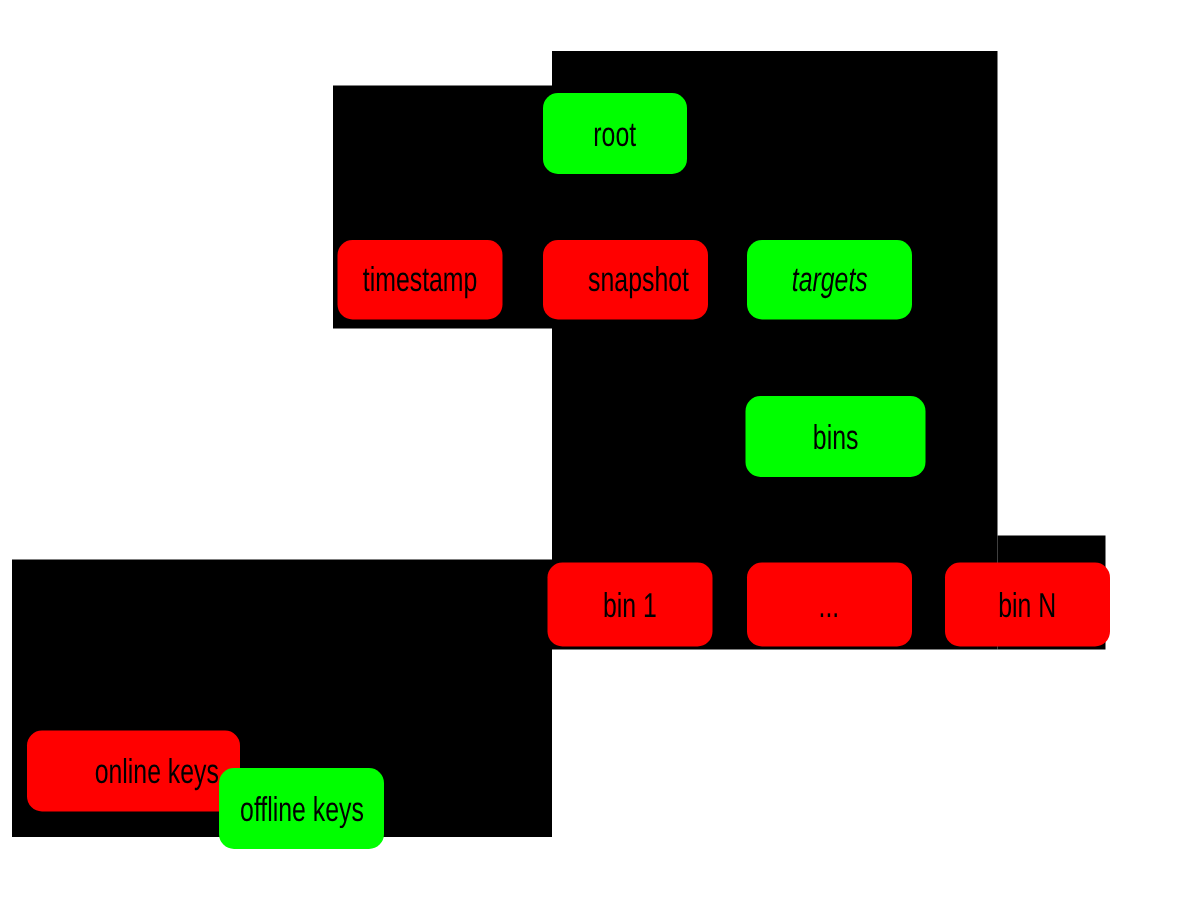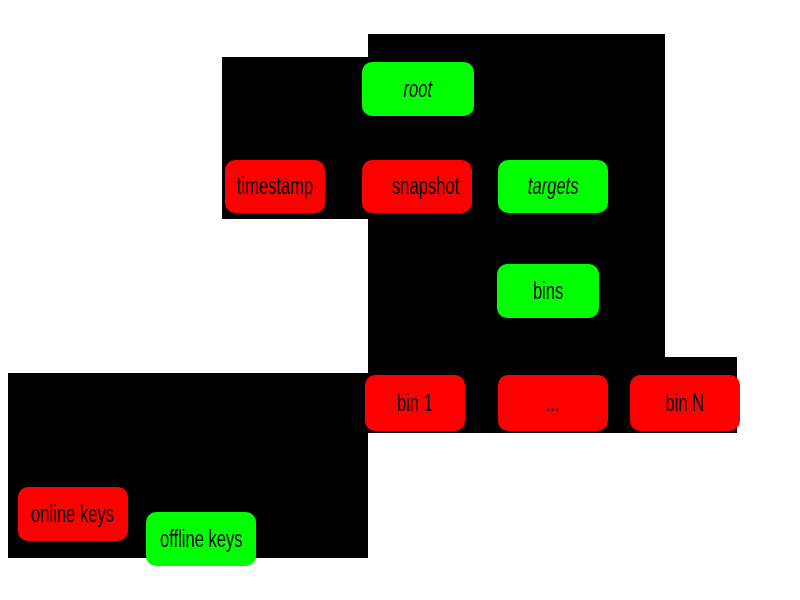--- a/index.html
+++ b/index.html
@@ -38,29 +38,29 @@
 
   .node .lbl {
     display: inline-block;
     font-size: 23px;
     line-height: 1;
     transform: scaleX(0.72);
     transform-origin: center;
     white-space: nowrap;
   }
 
-  .n-root      { left: 362px; top: 62px;  width: 112px; height: 54px; font-style: italic; }
-  .n-timestamp { left: 225px; top: 160px; width: 100px; height: 53px; }
+  .n-root      { left: 362px; top: 62px;  width: 96px; height: 54px; }
+  .n-timestamp { left: 225px; top: 160px; width: 110px; height: 53px; }
   .n-snapshot  { left: 362px; top: 160px; width: 110px; height: 53px; justify-content: flex-end; }
   .n-targets   { left: 498px; top: 160px; width: 110px; height: 53px; font-style: italic; }
-  .n-bins      { left: 497px; top: 264px; width: 102px; height: 54px; }
-  .n-bin1      { left: 365px; top: 375px; width: 100px; height: 56px; }
+  .n-bins      { left: 497px; top: 264px; width: 120px; height: 54px; }
+  .n-bin1      { left: 365px; top: 375px; width: 110px; height: 56px; }
   .n-ellipsis  { left: 498px; top: 375px; width: 110px; height: 56px; }
   .n-binN      { left: 630px; top: 375px; width: 110px; height: 56px; }
-  .n-online    { left: 18px;  top: 487px; width: 110px; height: 54px; }
+  .n-online    { left: 18px;  top: 487px; width: 110px; height: 54px; padding-left: 32px; }
   .n-offline   { left: 146px; top: 512px; width: 110px; height: 54px; }
 
   
   .n-bins::before {
     content: "";
     position: absolute;
     inset: 0;
     border: 1px solid var(--green, #00ff00);
     border-radius: 0;
     z-index: -1;

